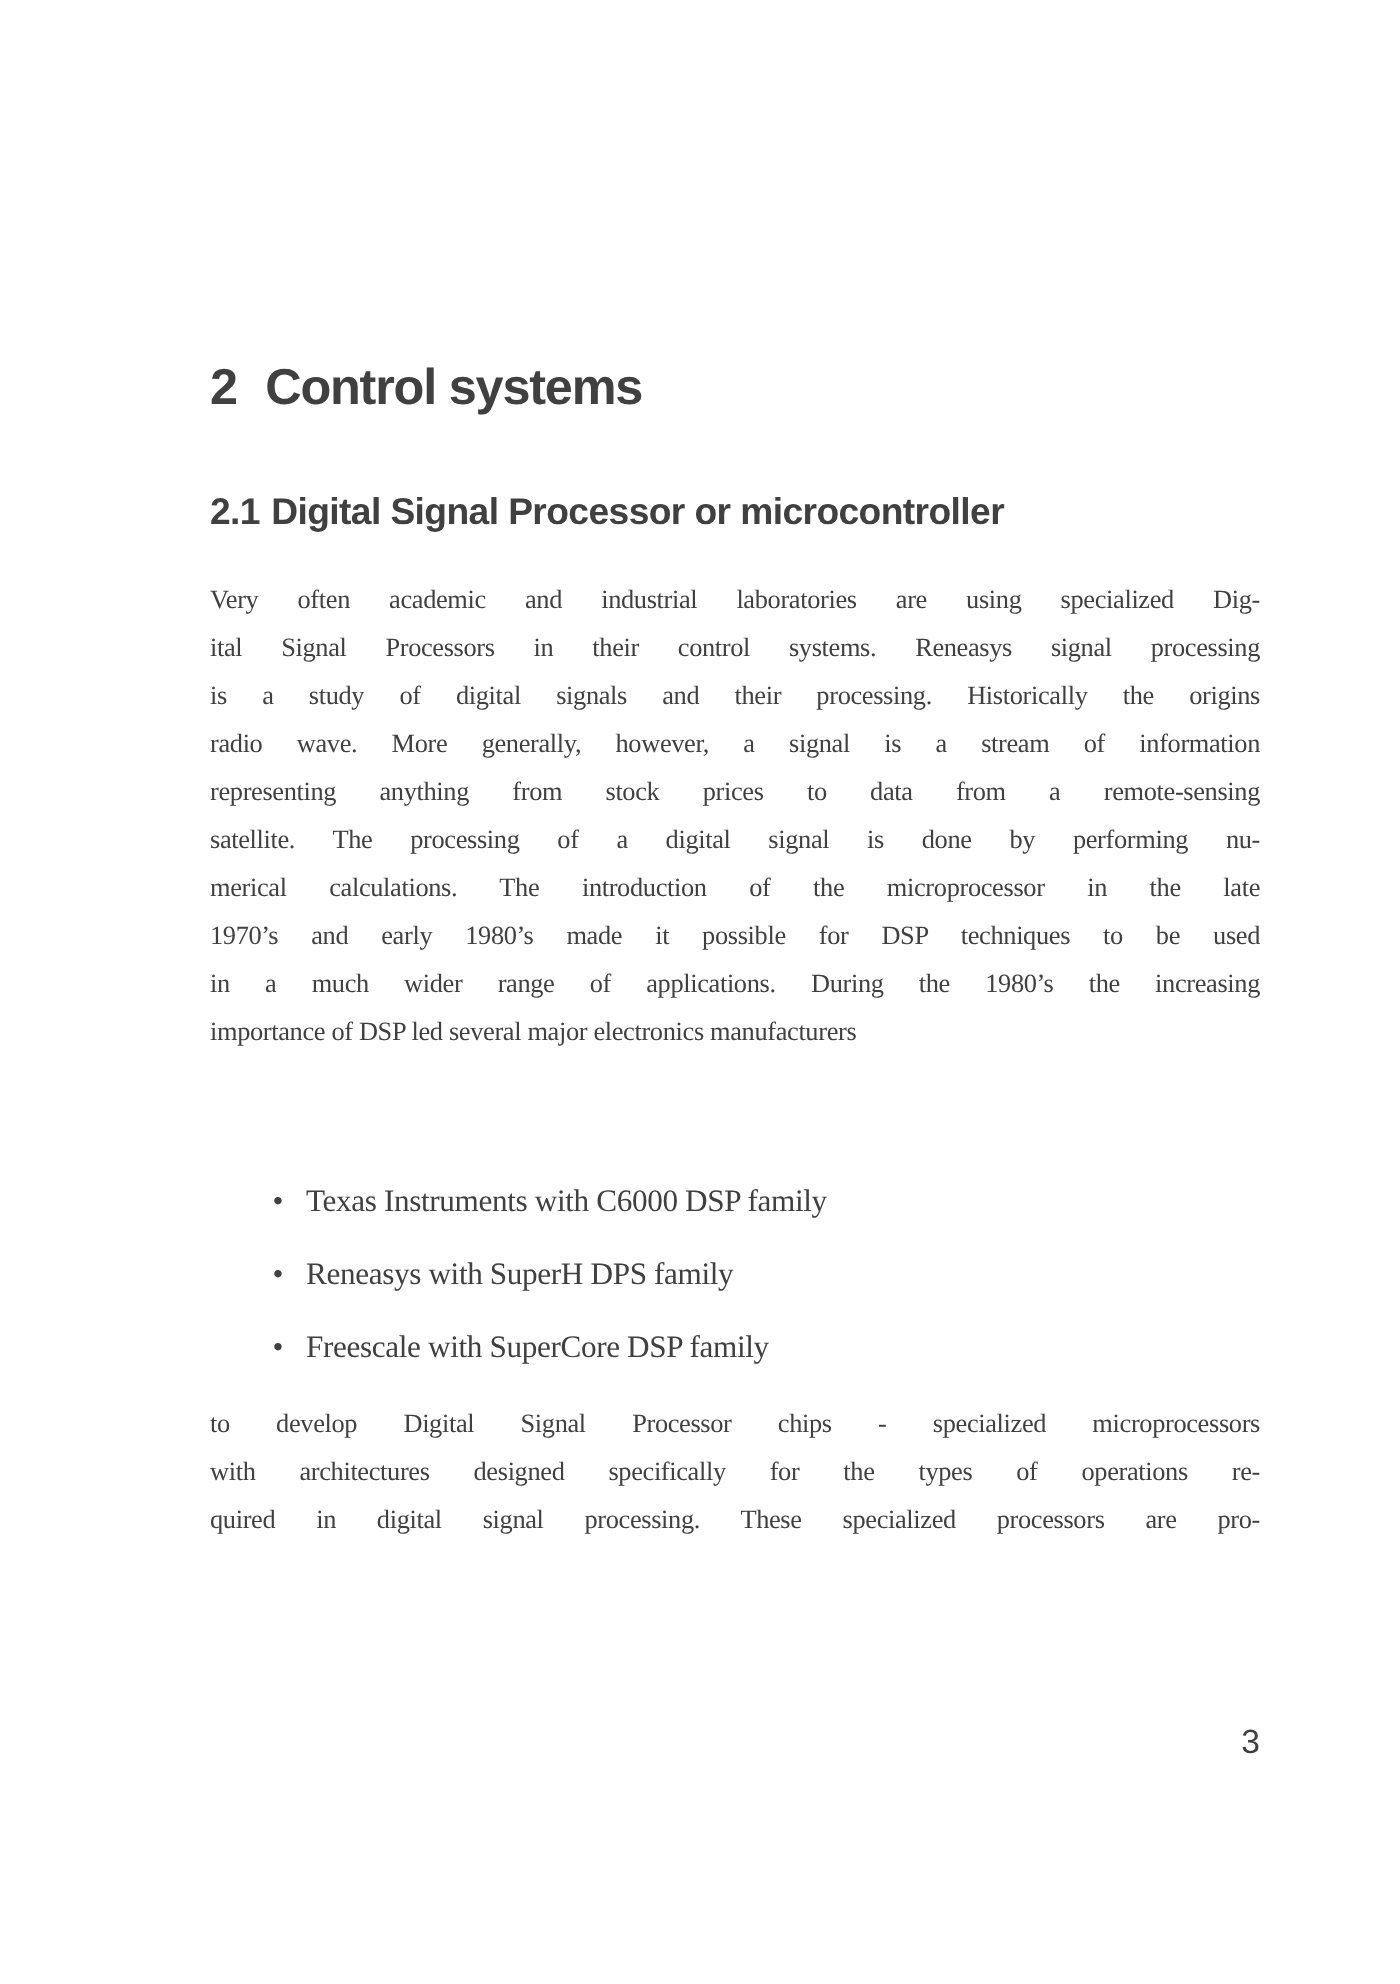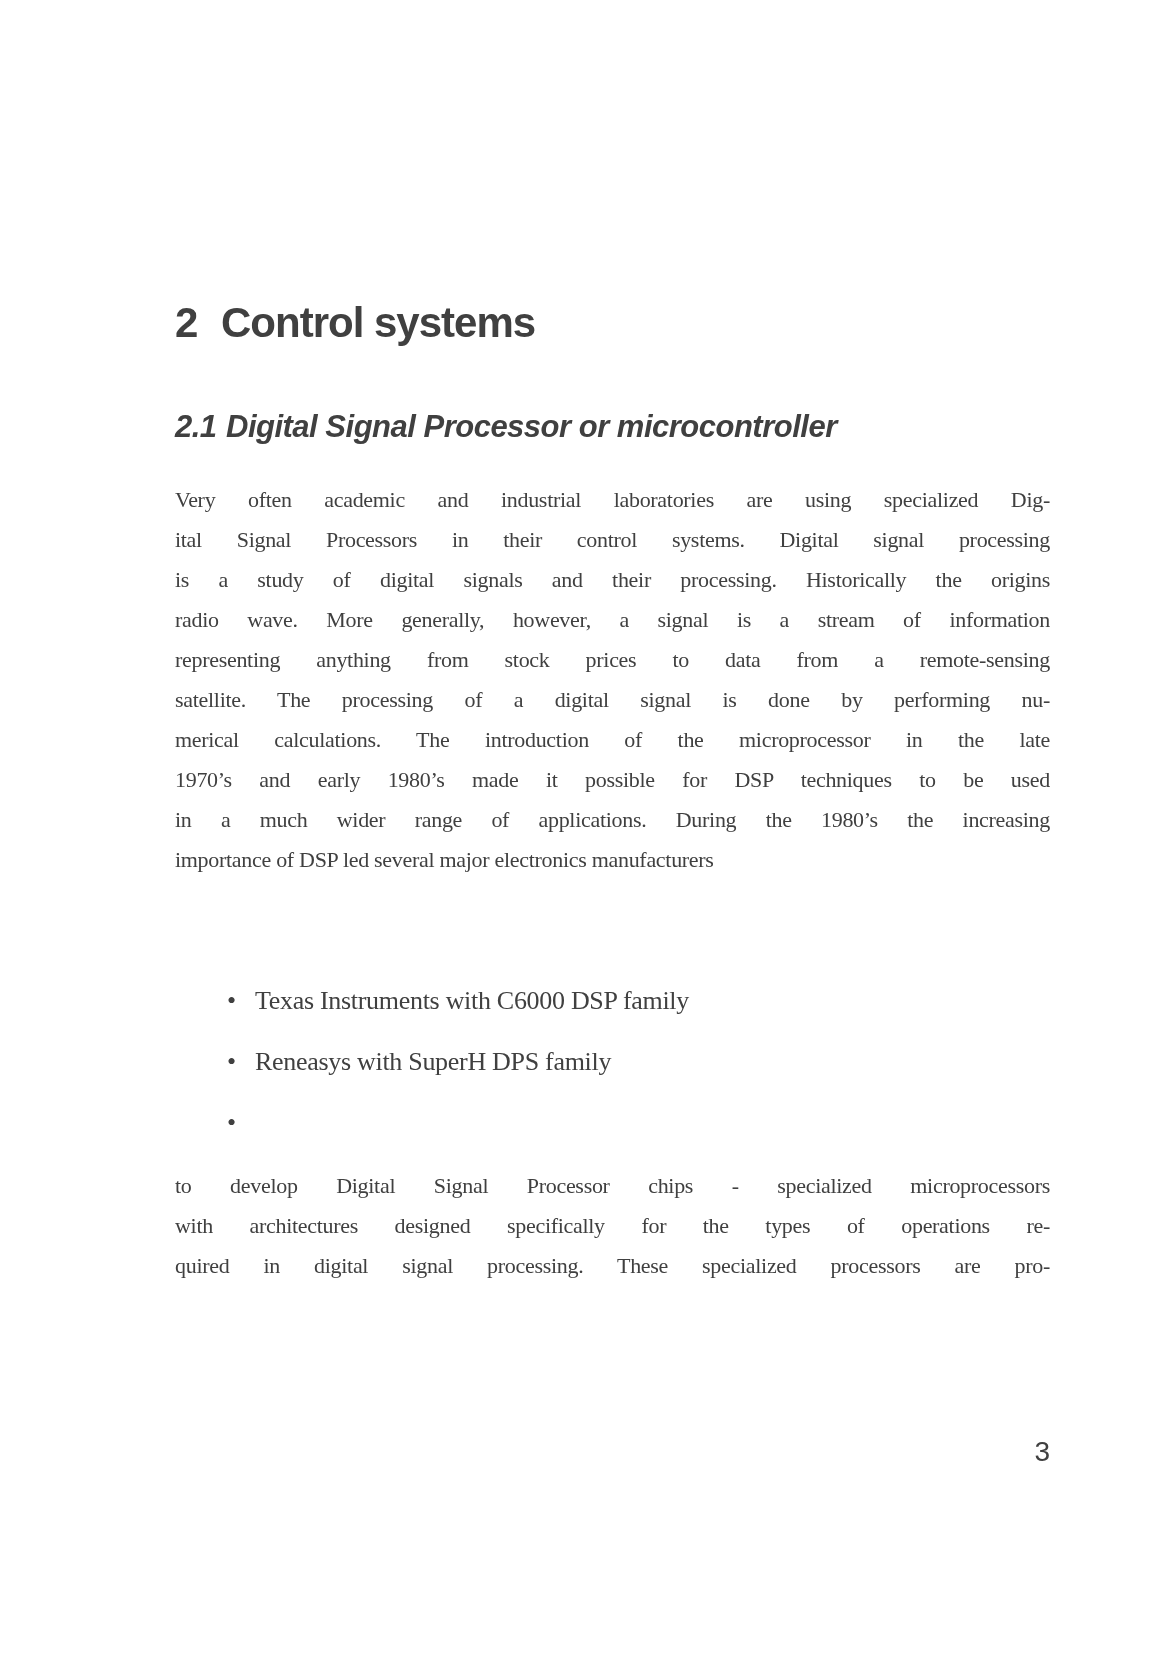--- a/index.html
+++ b/index.html
@@ -37,21 +37,20 @@
     position: absolute;
     left: 143px;
     top: 411px;
     margin: 0;
     font-family: "Liberation Sans", sans-serif;
     font-weight: 700;
     font-size: 31px;
     line-height: 1;
     letter-spacing: -0.5px;
     white-space: nowrap;
-    font-style: italic;
   }
   .subsec .num {
     display: inline-block;
     width: 51px;
   }
   .para {
     position: absolute;
     left: 143px;
     width: 875px;
     font-size: 22px;
@@ -110,35 +109,35 @@
 <body>
 
 <div class="page">
 
   <h1 class="sec"><span class="num">2</span><span>Control systems</span></h1>
 
   <h2 class="subsec"><span class="num">2.1</span><span>Digital Signal Processor or microcontroller</span></h2>
 
   <div class="para para1">
       <div class="text-line">Very often academic and industrial laboratories are using specialized Dig-</div>
-      <div class="text-line">ital Signal Processors in their control systems. Digital signal processing</div>
+      <div class="text-line">ital Signal Processors in their control systems. Reneasys signal processing</div>
       <div class="text-line">is a study of digital signals and their processing. Historically the origins</div>
       <div class="text-line">radio wave. More generally, however, a signal is a stream of information</div>
       <div class="text-line">representing anything from stock prices to data from a remote-sensing</div>
       <div class="text-line">satellite. The processing of a digital signal is done by performing nu-</div>
       <div class="text-line">merical calculations. The introduction of the microprocessor in the late</div>
       <div class="text-line">1970’s and early 1980’s made it possible for DSP techniques to be used</div>
       <div class="text-line">in a much wider range of applications. During the 1980’s the increasing</div>
       <div class="text-line ragged">importance of DSP led several major electronics manufacturers</div>
     </div>
 
   <ul class="bullets">
       <li class="bullet-item"><span class="bullet-glyph">•</span><span>Texas Instruments with C6000 DSP family</span></li>
       <li class="bullet-item"><span class="bullet-glyph">•</span><span>Reneasys with SuperH DPS family</span></li>
-      <li class="bullet-item"><span class="bullet-glyph">•</span></li>
+      <li class="bullet-item"><span class="bullet-glyph">•</span><span>Freescale with SuperCore DSP family</span></li>
     </ul>
 
   <div class="para para2">
       <div class="text-line">to develop Digital Signal Processor chips - specialized microprocessors</div>
       <div class="text-line">with architectures designed specifically for the types of operations re-</div>
       <div class="text-line">quired in digital signal processing. These specialized processors are pro-</div>
     </div>
 
   <div class="pageno">3</div>
 

